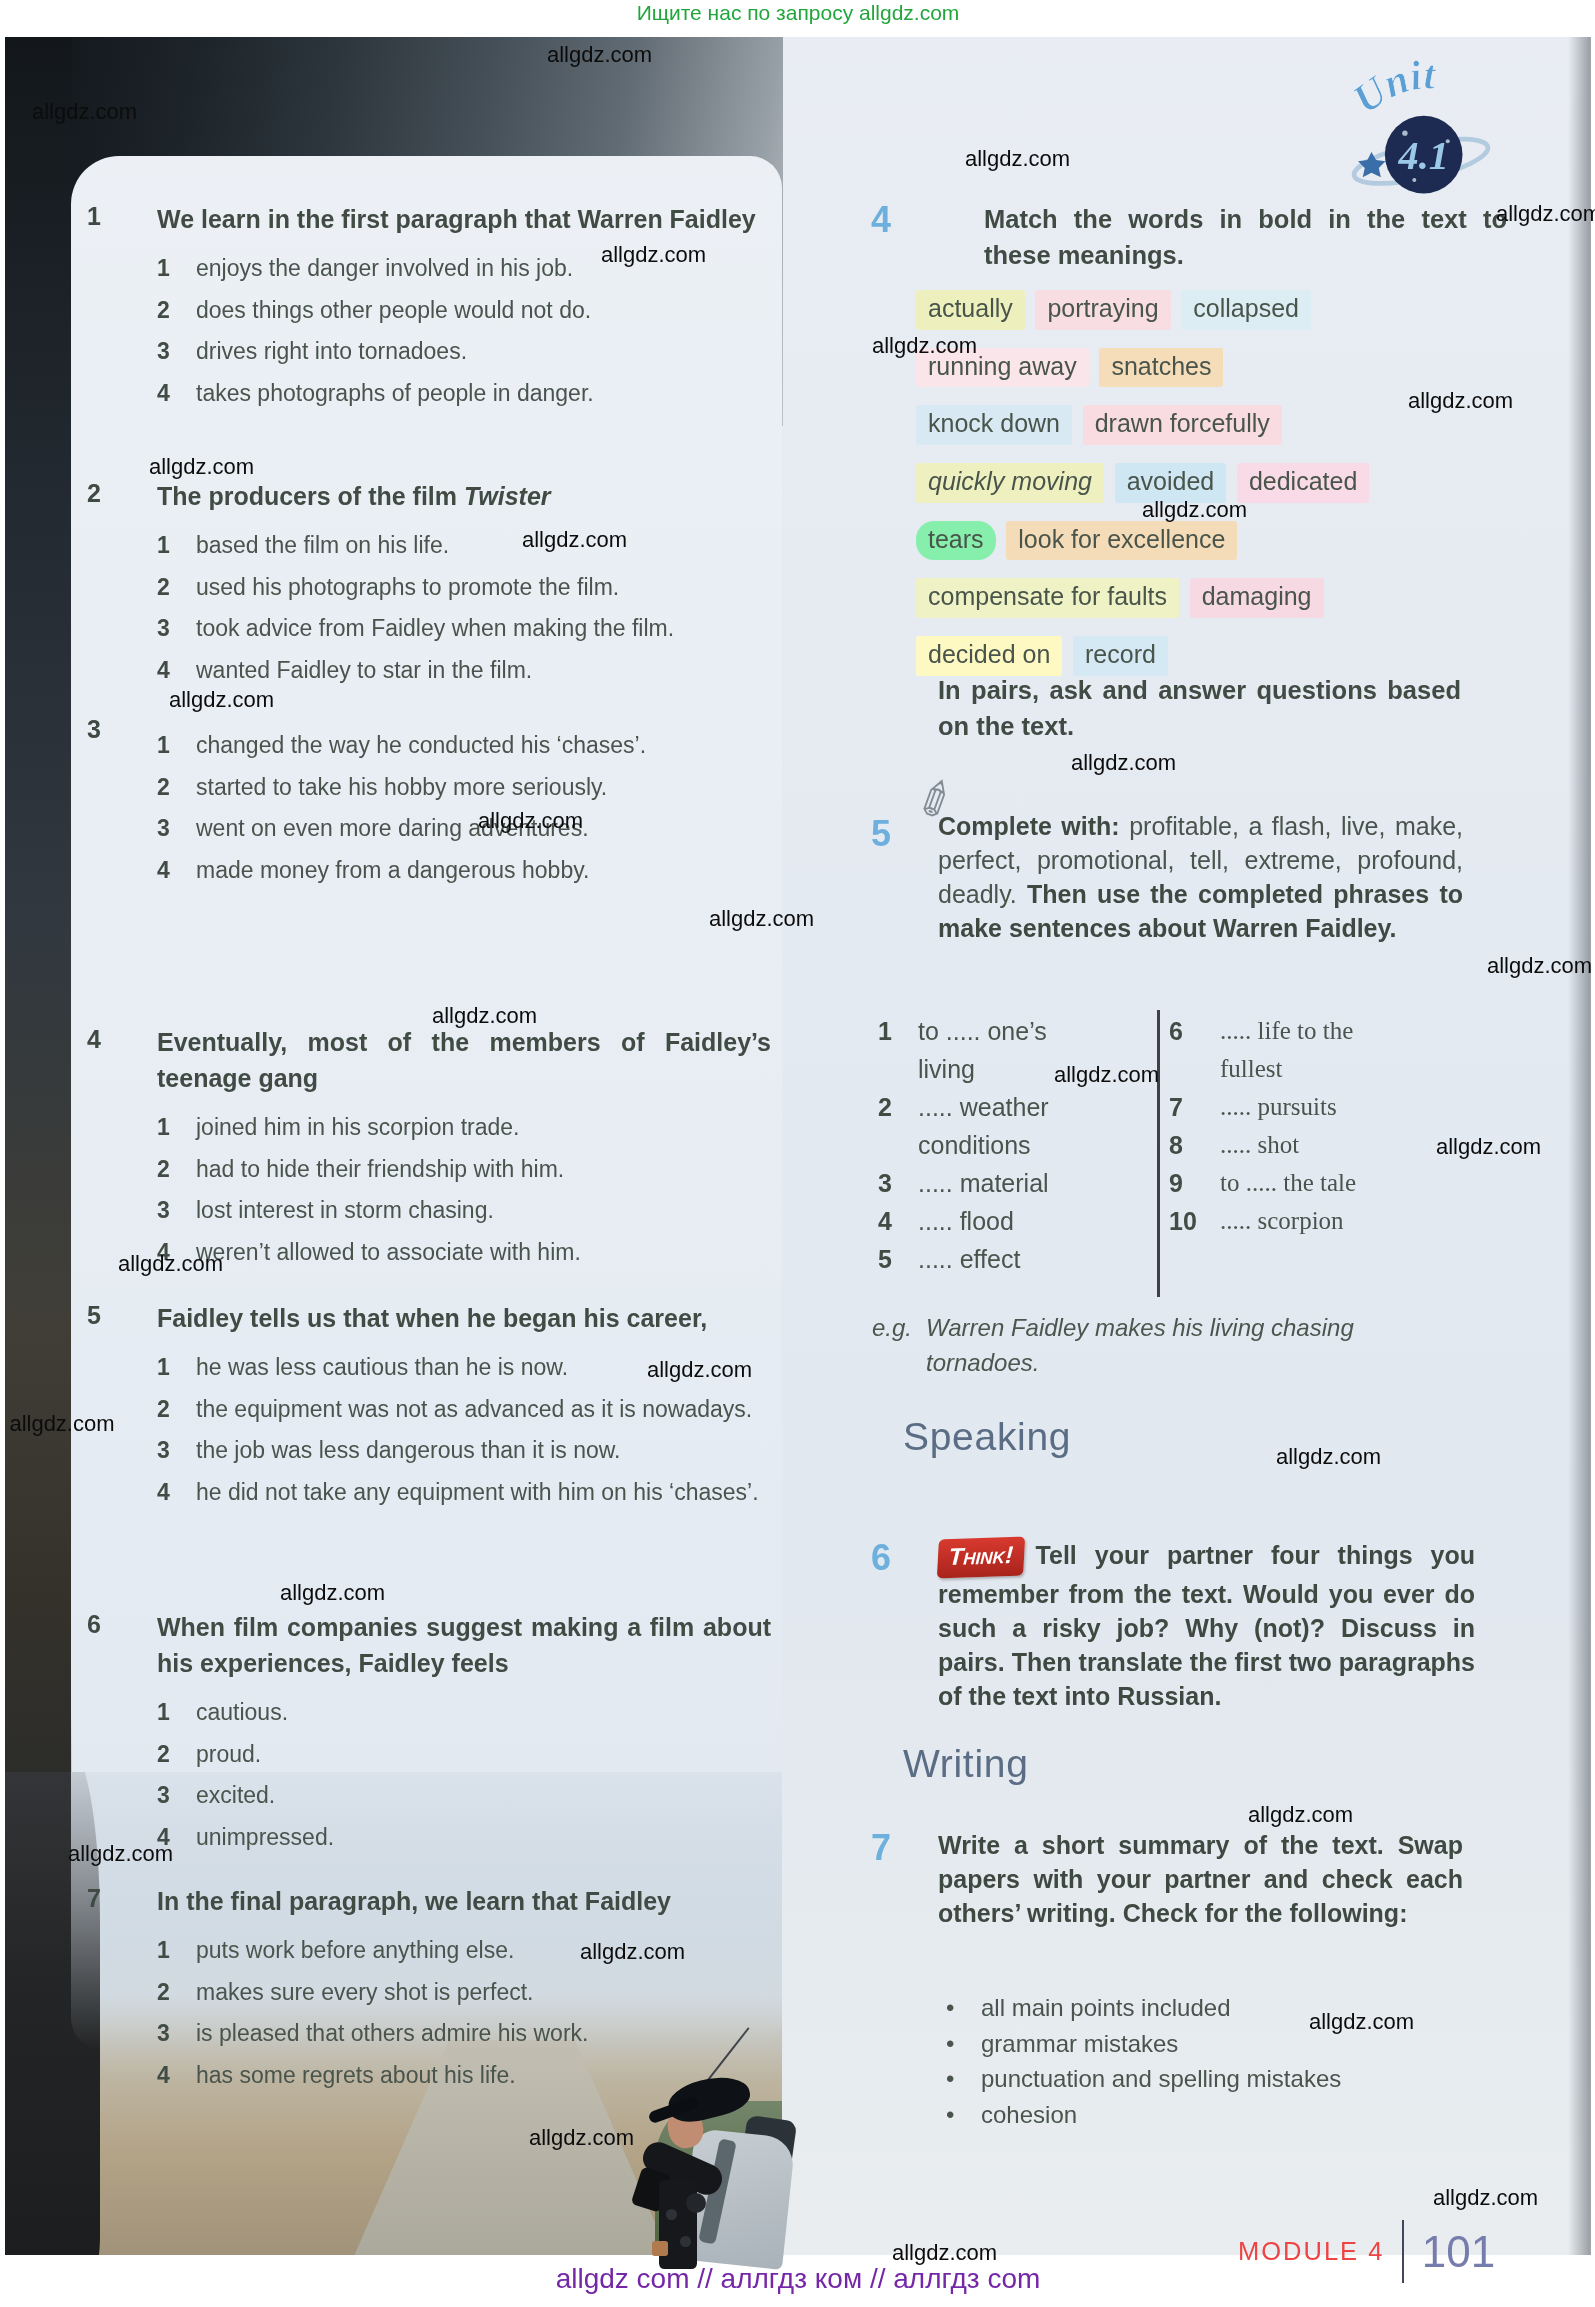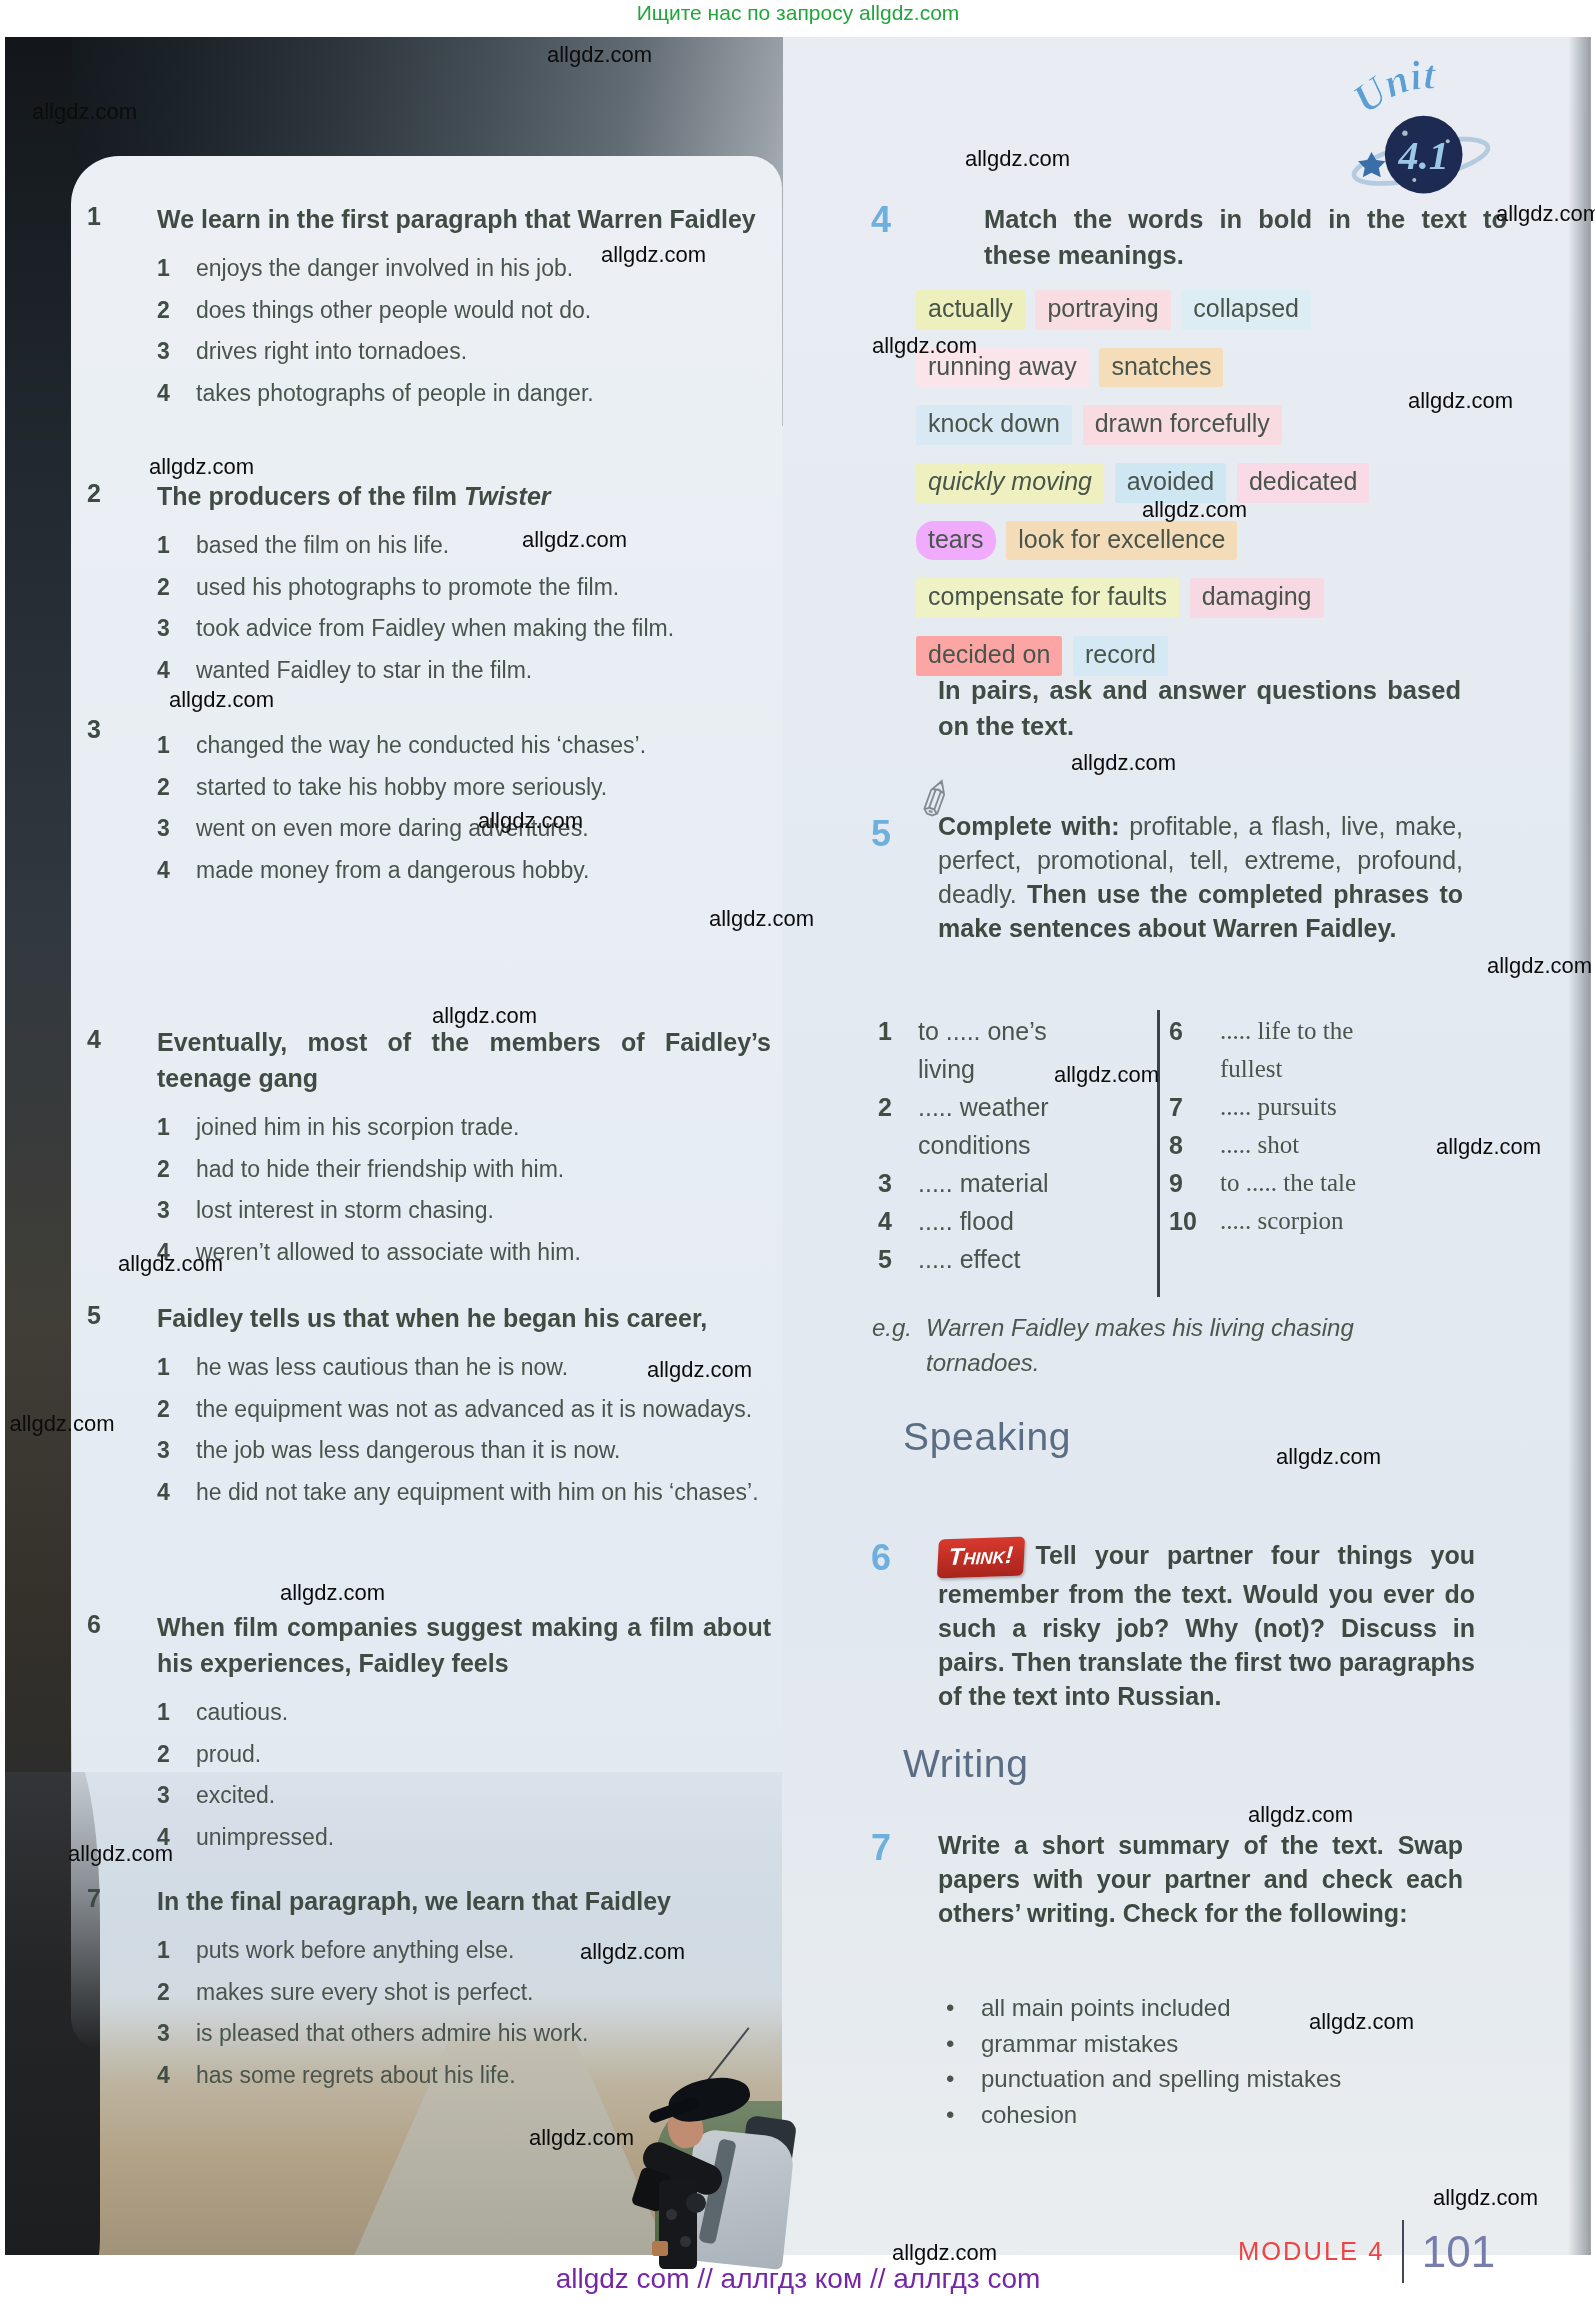--- a/index.html
+++ b/index.html
@@ -299,23 +299,23 @@
     </div>
   </div>
 
   <div class="rx-num" style="left:871px;top:199px">4</div>
   <div class="rx-head" style="left:984px;top:201px;width:523px">Match the words in bold in the text to these meanings.</div>
   <div class="word-grid">
       <div class="word-row"><span class="word-chip" style="background: rgb(237, 240, 189);">actually</span><span class="word-chip" style="background: rgb(248, 221, 227);">portraying</span><span class="word-chip" style="background: rgb(220, 237, 244);">collapsed</span></div>
       <div class="word-row"><span class="word-chip" style="background: rgb(249, 229, 234);">running away</span><span class="word-chip" style="background: rgb(245, 221, 186);">snatches</span></div>
       <div class="word-row"><span class="word-chip" style="background: rgb(216, 233, 243);">knock down</span><span class="word-chip" style="background: rgb(248, 220, 226);">drawn forcefully</span></div>
       <div class="word-row"><span class="word-chip" style="background: rgb(238, 241, 191); font-style: italic;">quickly moving</span><span class="word-chip" style="background: rgb(207, 230, 243);">avoided</span><span class="word-chip" style="background: rgb(248, 219, 231);">dedicated</span></div>
-      <div class="word-row"><span class="word-chip" style="background: #f0abfc; border-radius: 18px;">tears</span><span class="word-chip" style="background: rgb(245, 220, 185);">look for excellence</span></div>
+      <div class="word-row"><span class="word-chip" style="background: #86efac; border-radius: 18px;">tears</span><span class="word-chip" style="background: rgb(245, 220, 185);">look for excellence</span></div>
       <div class="word-row"><span class="word-chip" style="background: rgb(239, 242, 196);">compensate for faults</span><span class="word-chip" style="background: rgb(247, 217, 228);">damaging</span></div>
-      <div class="word-row"><span class="word-chip" style="background: #fca5a5;">decided on</span><span class="word-chip" style="background: rgb(213, 233, 245);">record</span></div>
+      <div class="word-row"><span class="word-chip" style="background: #fef9c3;">decided on</span><span class="word-chip" style="background: rgb(213, 233, 245);">record</span></div>
     </div>
   <div class="rx-head" style="left:938px;top:672px;width:523px">In pairs, ask and answer questions based on the text.</div>
 
   <div class="pen-icon">✎</div>
   <div class="rx-num" style="left:871px;top:813px">5</div>
   <div class="rx-para" style="left:938px;top:809px;width:525px"><span class="b">Complete with:</span><span> profitable, a flash, live, make, perfect, promotional, tell, extreme, profound, deadly. </span><span class="b">Then use the completed phrases to make sentences about Warren Faidley.</span></div>
 
   <div class="phrase-col col-left">
       <div class="phrase-row">
         <span class="phrase-num">1</span>

